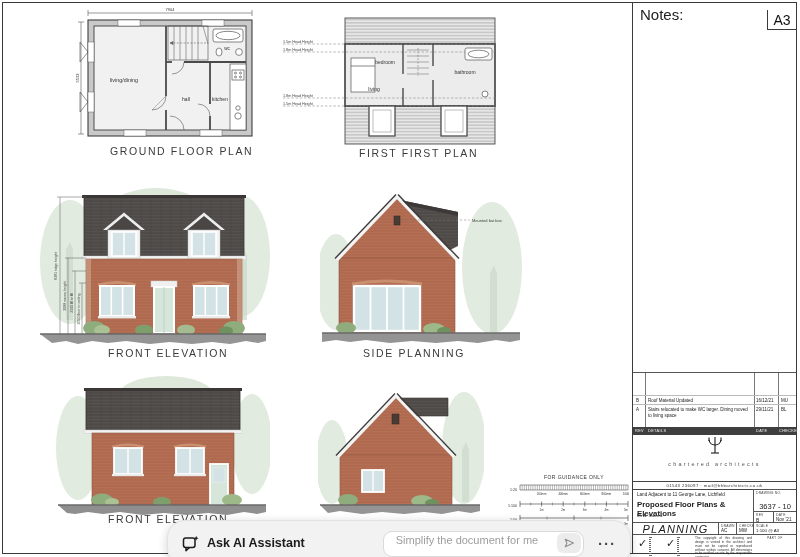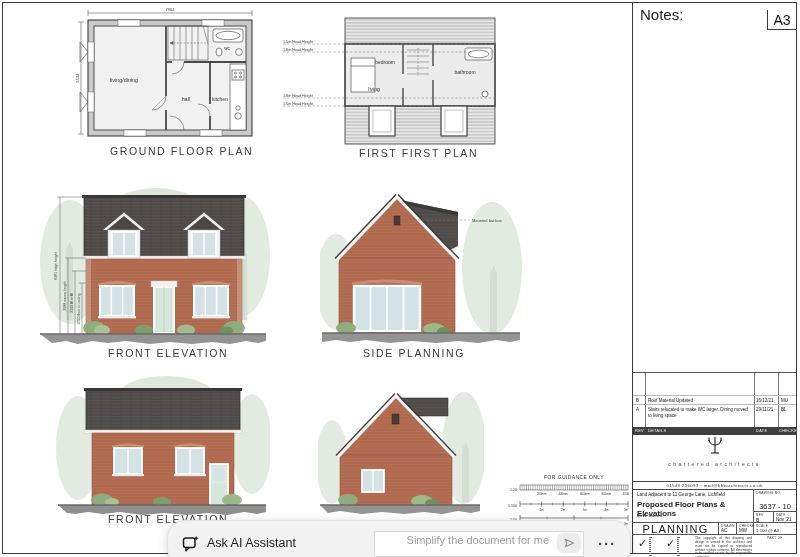--- a/index.html
+++ b/index.html
@@ -30,23 +30,23 @@
   .chkmark { font-size:11px; color:#222; line-height:1; }
   .qr { width:7px; height:7px; border:1px dotted #666; margin-top:1px; }
   .copyr { position:absolute; left:62px; top:2px; width:57px; font-size:3.2px; color:#333; line-height:1.2; text-align:justify; }
   .bhb { position:absolute; left:123px; top:22px; width:38px; height:16px; background:#0d0d0d; color:#fff; text-align:center; line-height:1; }
   .bhb .b1 { font-size:9.5px; font-weight:bold; letter-spacing:.5px; margin-top:1.5px; }
   .bhb .b2 { font-size:3px; letter-spacing:.6px; color:#ddd; }
   .partof { position:absolute; left:123px; top:0.5px; width:38px; text-align:center; font-size:2.8px; letter-spacing:.5px; color:#333; }
   
   .aibar { position:absolute; left:167px; top:520px; width:464px; height:46px; background:#f2f2f3; border:1px solid #e2e2e2; border-radius:18px; box-shadow:0 2px 10px rgba(0,0,0,.18); display:flex; align-items:center; padding:0 14px; z-index:50; }
   .ai-left { display:flex; align-items:center; gap:8px; cursor:pointer; }
-  .ai-label { font-size:12.5px; font-weight:normal; color:#1b1b1b; white-space:nowrap; }
+  .ai-label { font-size:12.5px; font-weight:bold; color:#1b1b1b; white-space:nowrap; }
   .ai-input-wrap { position:relative; margin-left:78px; width:222px; height:26px; }
-  .ai-input { width:100%; height:100%; border:1px solid #dadada; border-radius:1px; background:#fff; font-size:11px; color:#333; padding:0 34px 8px 12px; outline:none; font-family:"Liberation Sans",sans-serif;text-align:right; }
+  .ai-input { width:100%; height:100%; border:1px solid #dadada; border-radius:9px; background:#fff; font-size:11px; color:#333; padding:0 34px 8px 12px; outline:none; font-family:"Liberation Sans",sans-serif; }
   .ai-input::placeholder { color:#9d9d9d; }
   .send-btn { position:absolute; right:3px; top:3px; width:24px; height:20px; background:#ececec; border-radius:6px; display:flex; align-items:center; justify-content:center; cursor:pointer; }
   .ai-dots { margin-left:14px; font-size:15px; font-weight:bold; color:#4a4a4a; letter-spacing:1px; cursor:pointer; }
   svg text { font-family:"Liberation Sans",sans-serif; }
 </style>
 </head>
 <body>
 
 <div class="page">
   <div class="frame"></div>
@@ -529,21 +529,21 @@
   <div class="tb" style="left:637px;top:513px;font-size:4.4px;">Mr A. Sansra</div>
   <div class="tb cell" style="left:753px;top:511px;width:20px;height:11px;">
     <div class="lbl">REV</div>
     <div style="font-size:5px;">B</div>
   </div>
   <div class="tb cell" style="left:773px;top:511px;width:23px;height:11px;">
     <div class="lbl">DATE</div>
     <div style="font-size:4.6px;">Nov '21</div>
   </div>
   <div class="tb cell" style="left:633px;top:522px;width:85px;height:13px;border-left:none;display:flex;align-items:center;justify-content:center;">
-    <span style="font-size:11px;letter-spacing:1.2px;color:#1b1b1b;">PLANNING</span>
+    <span style="font-size:11px;letter-spacing:1.2px;color:#1b1b1b;font-style:italic;">PLANNING</span>
   </div>
   <div class="tb cell" style="left:718px;top:522px;width:18px;height:13px;">
     <div class="lbl">DRAWN</div>
     <div style="font-size:4.6px;">AC</div>
   </div>
   <div class="tb cell" style="left:736px;top:522px;width:17px;height:13px;">
     <div class="lbl">CHECKED</div>
     <div style="font-size:4.6px;">MW</div>
   </div>
   <div class="tb cell" style="left:753px;top:522px;width:43px;height:13px;">

